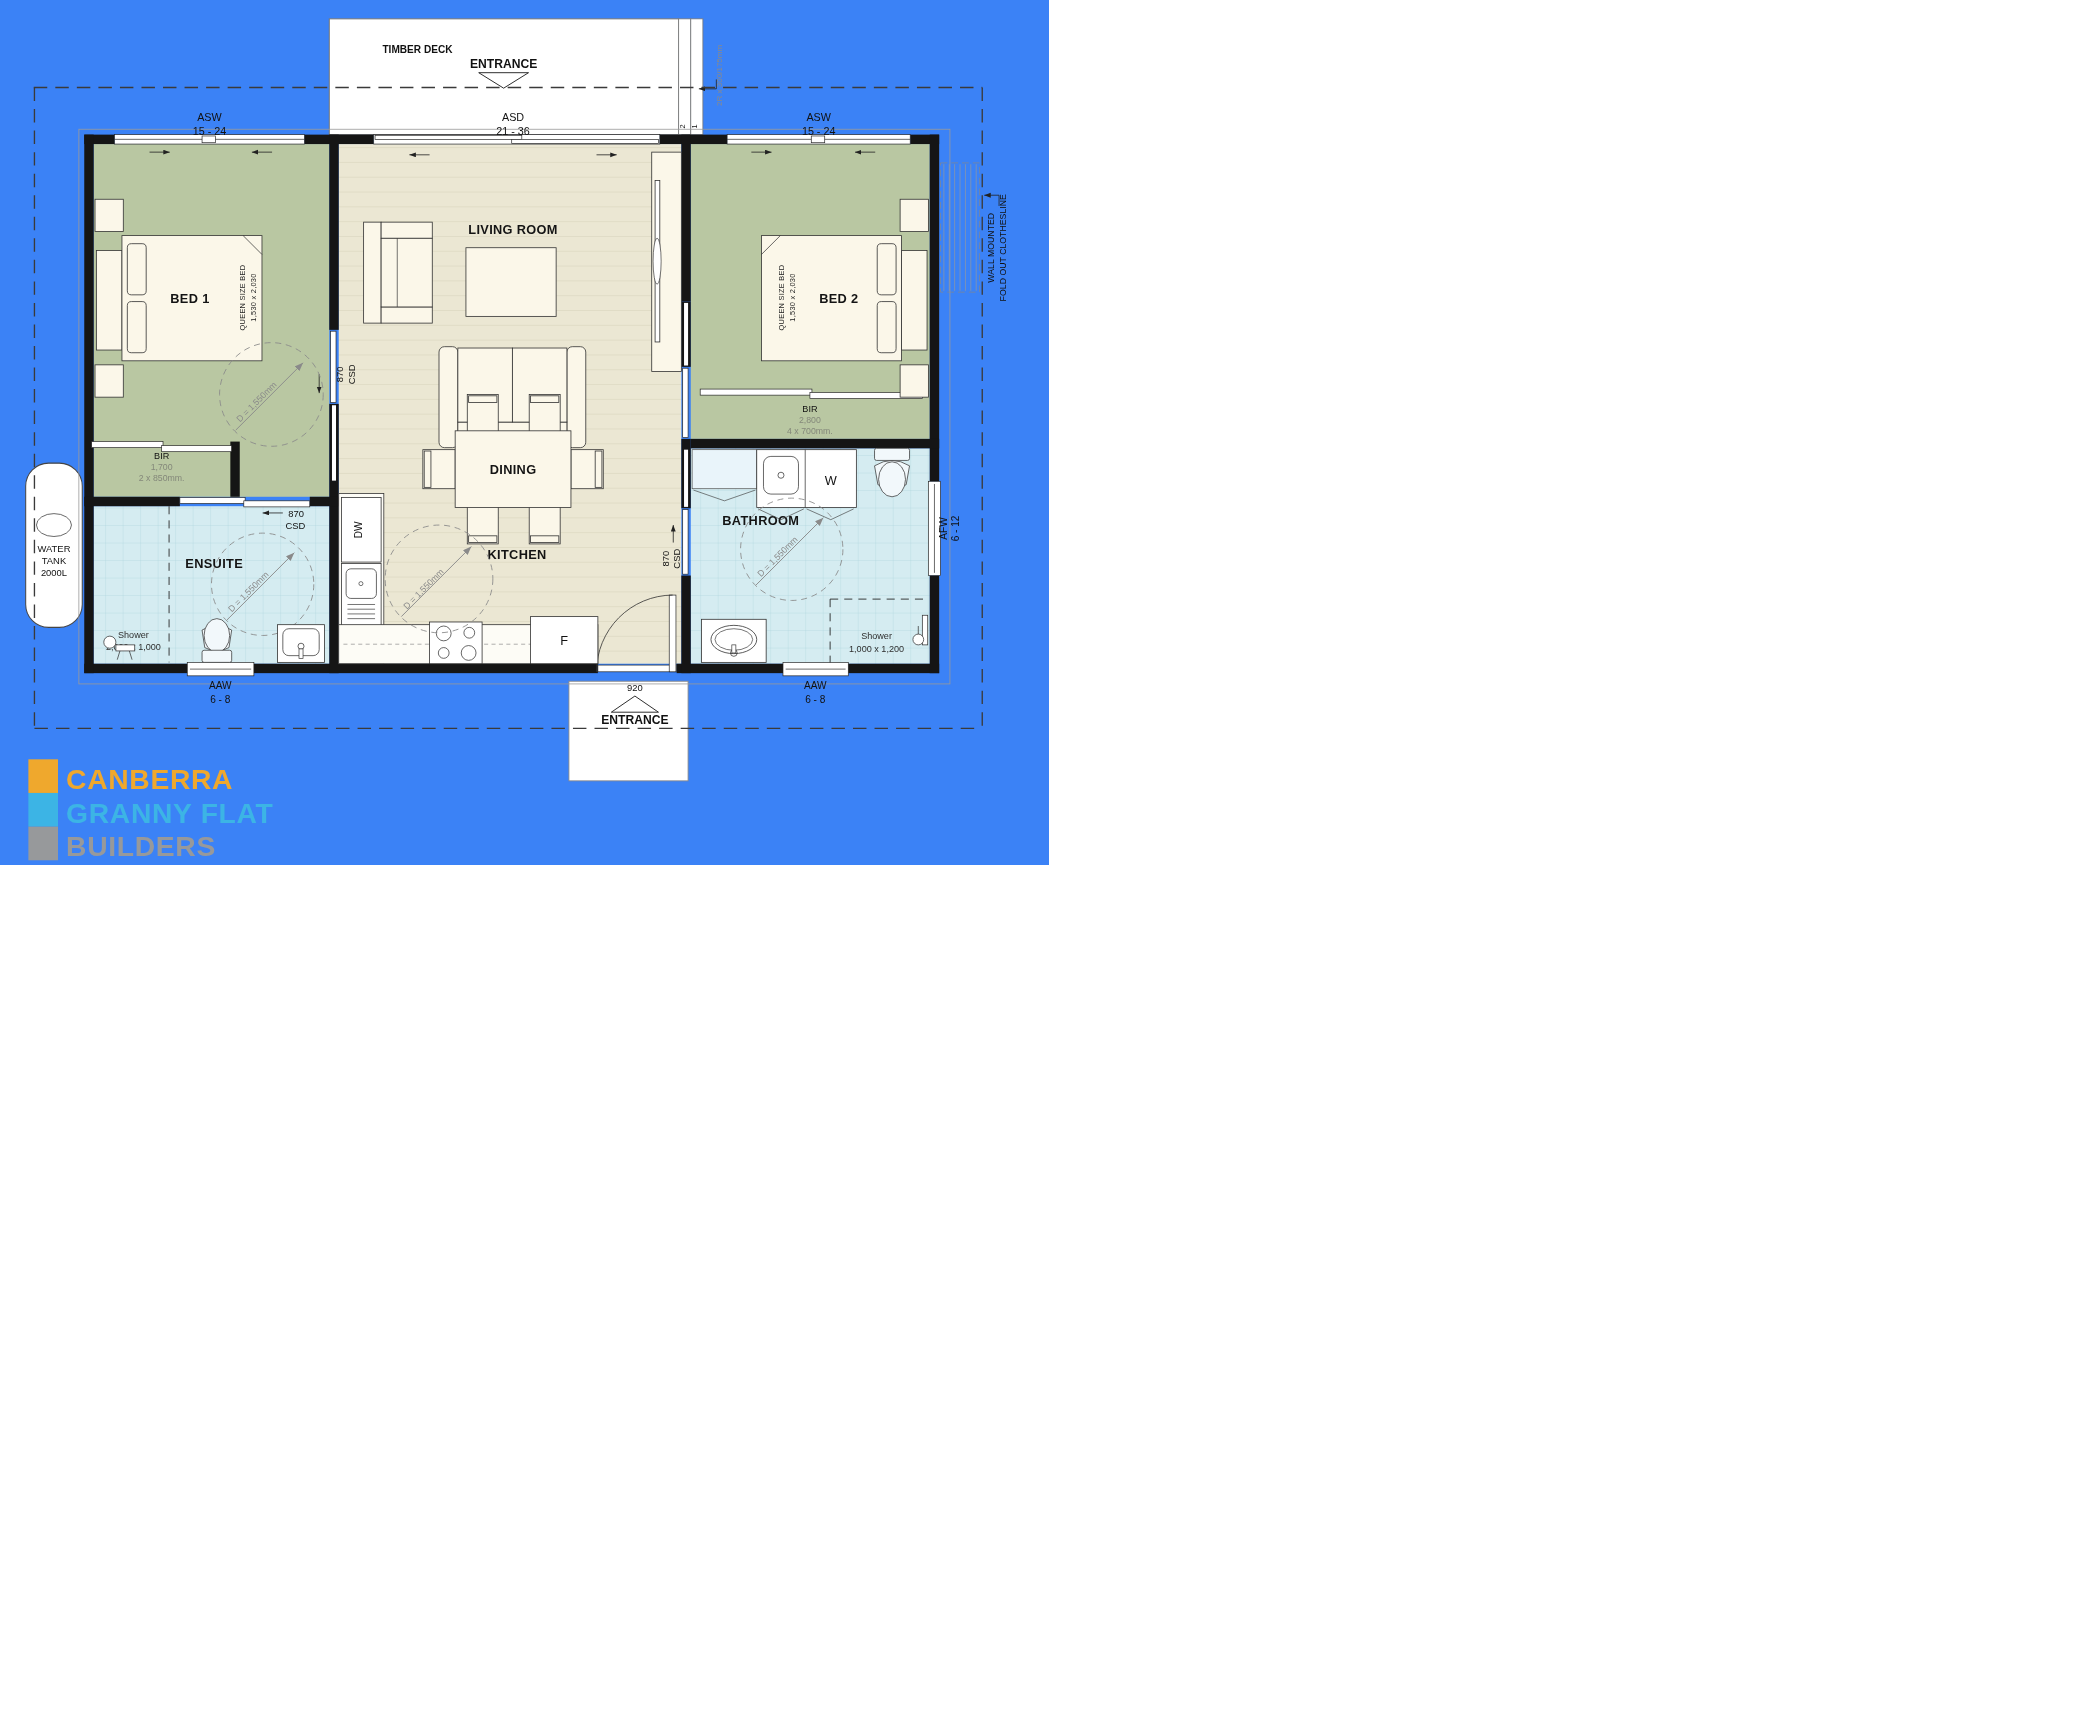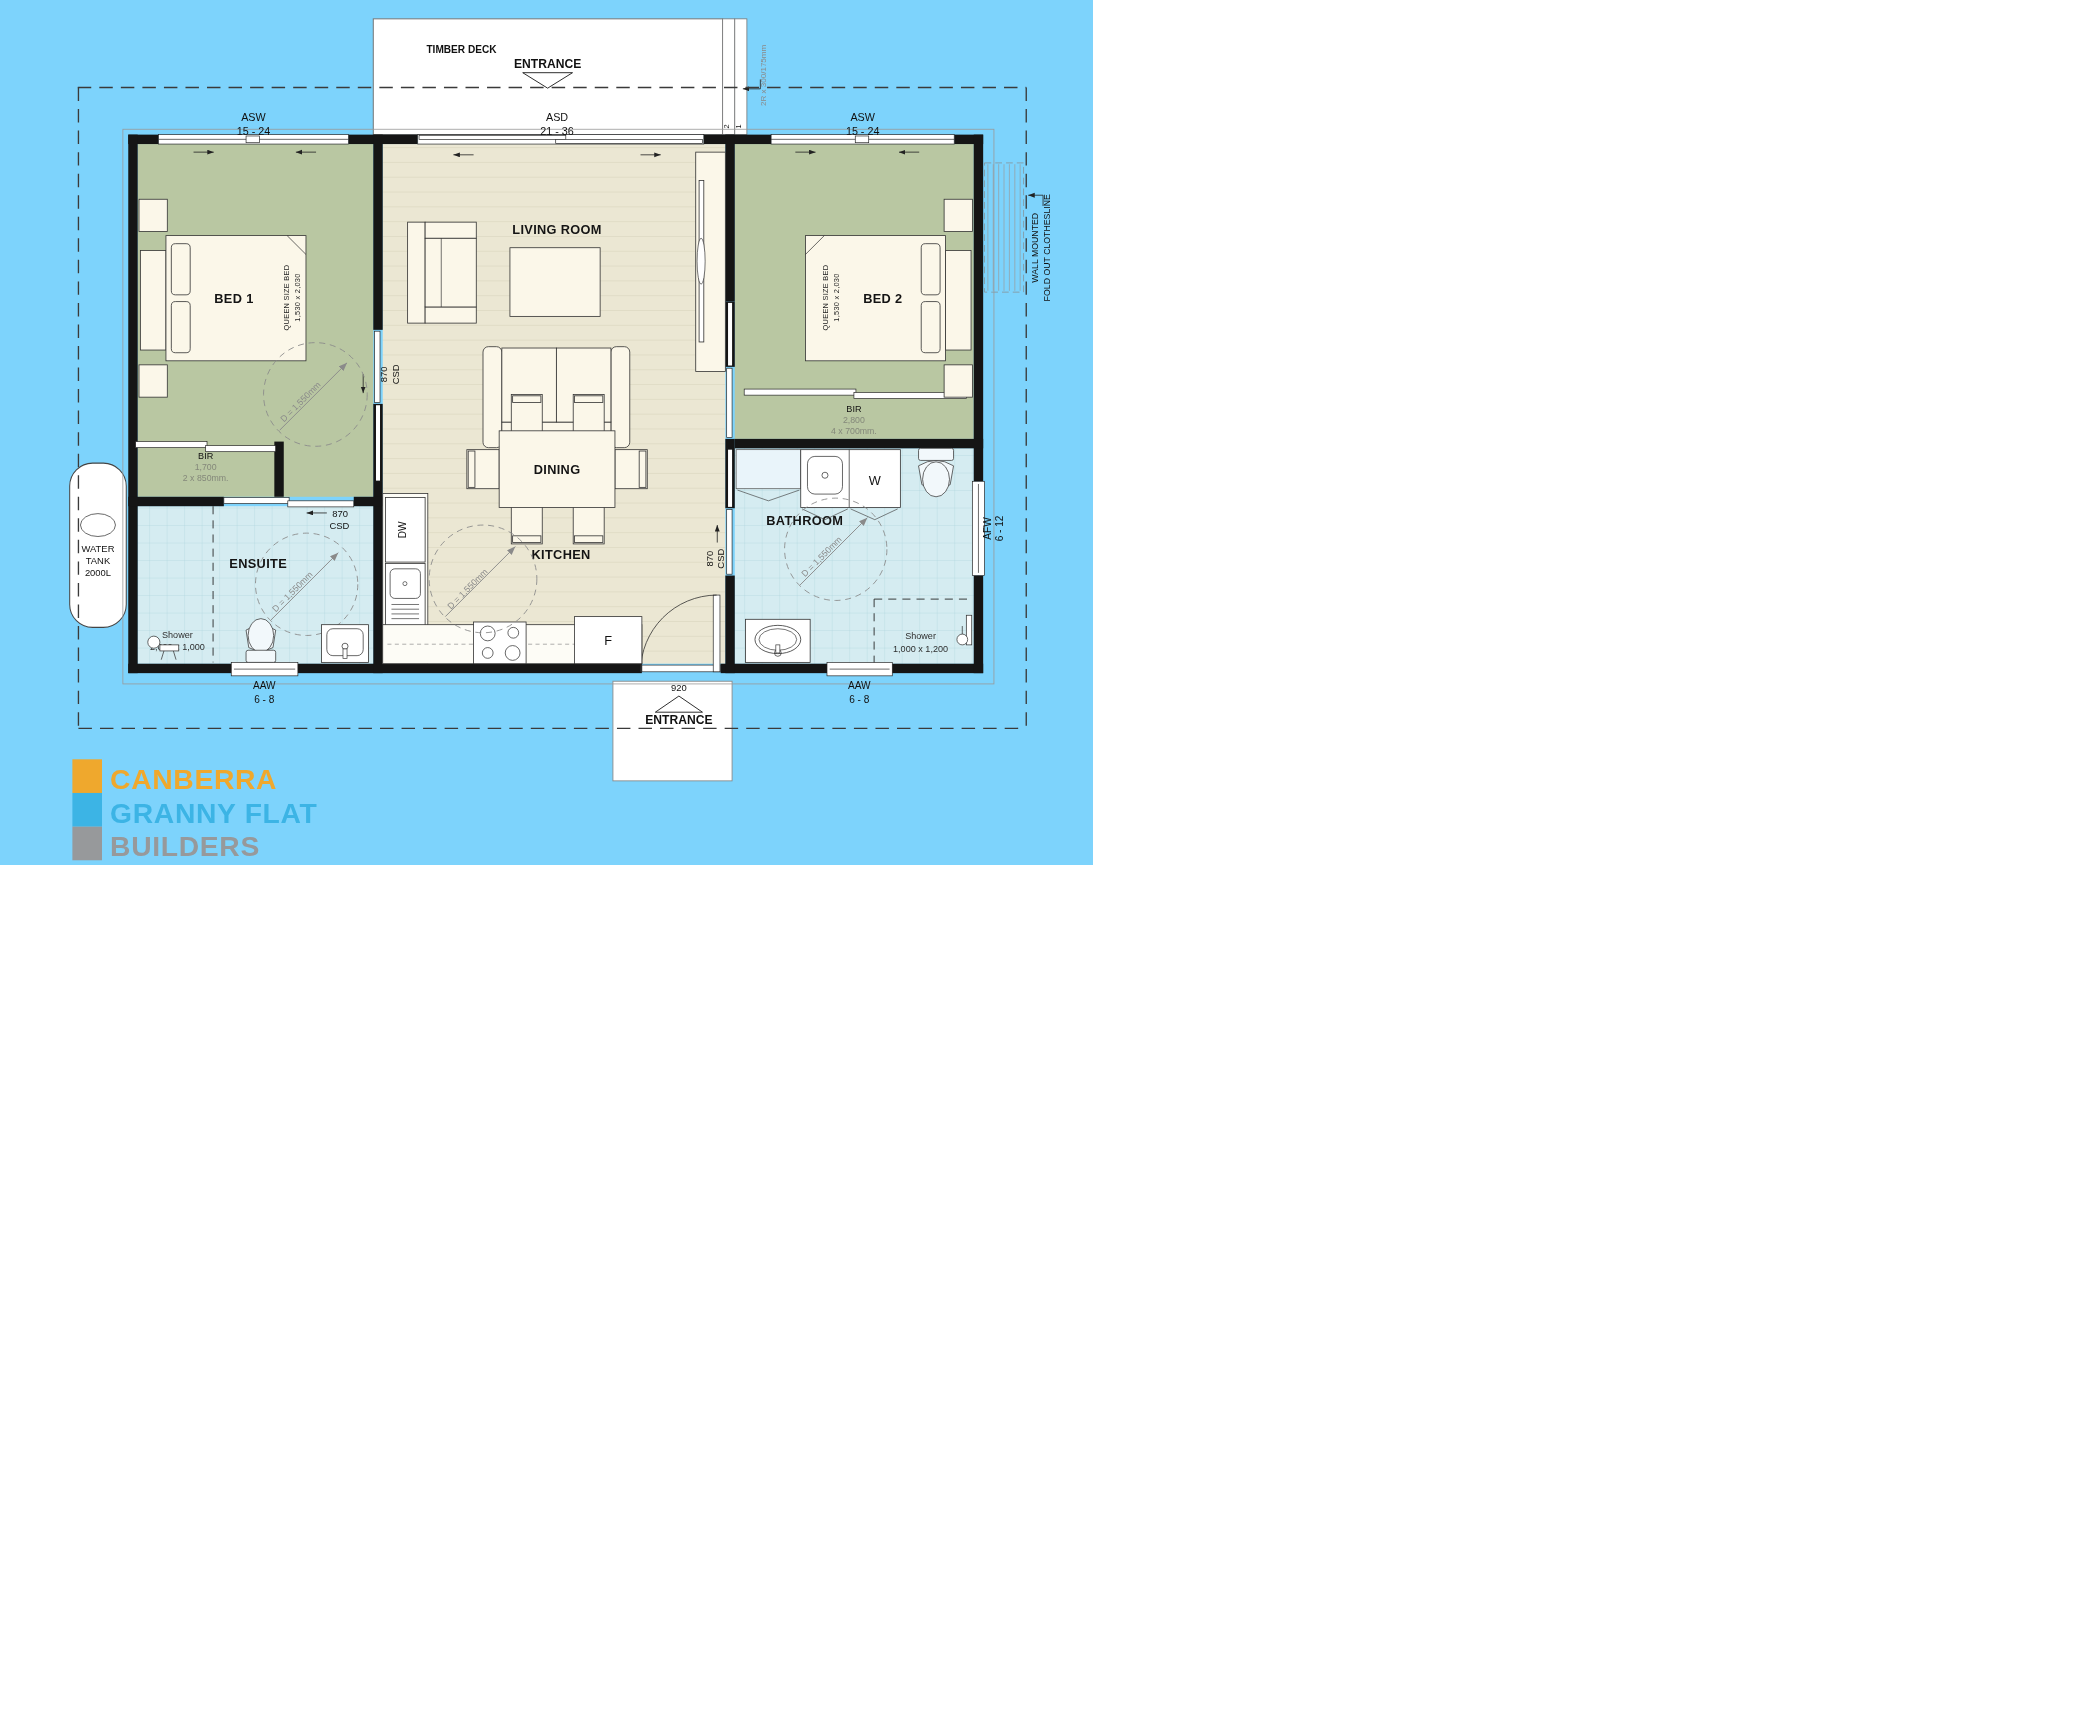--- a/index.html
+++ b/index.html
@@ -1,17 +1,17 @@
 <!DOCTYPE html>
 <html style="font-size:10.8px"><head>
 <meta charset="utf-8">
 <style>
   html,body{margin:0;padding:0;background:#ffffff;}
   body{font-family:"Liberation Sans","DejaVu Sans",sans-serif;}
-  .plan-wrap{width:1049px;height:865px;position:relative;background:#7dd3fc;padding-left:44px;}
+  .plan-wrap{width:1049px;height:865px;position:relative;background:#3b82f6;}
   svg text{font-family:"Liberation Sans","DejaVu Sans",sans-serif;}
   .room-label{font-size:19px;font-weight:bold;fill:#141414;letter-spacing:.5px;}
   .win-label{font-size:16px;fill:#111;}
   .dim-gray{font-size:13px;fill:#84887a;}
   .dim-gray2{font-size:13px;fill:#8a8a8a;}
   .small-label{font-size:14px;fill:#111;}
   .tiny-label{font-size:11px;fill:#111;}
   .queen{font-size:11px;fill:#222;letter-spacing:.4px;}
   .shower-label{font-size:13.5px;fill:#2e2e2e;}
   .fix-stroke{fill:#fbf7e9;stroke:#333;stroke-width:1.2;}

